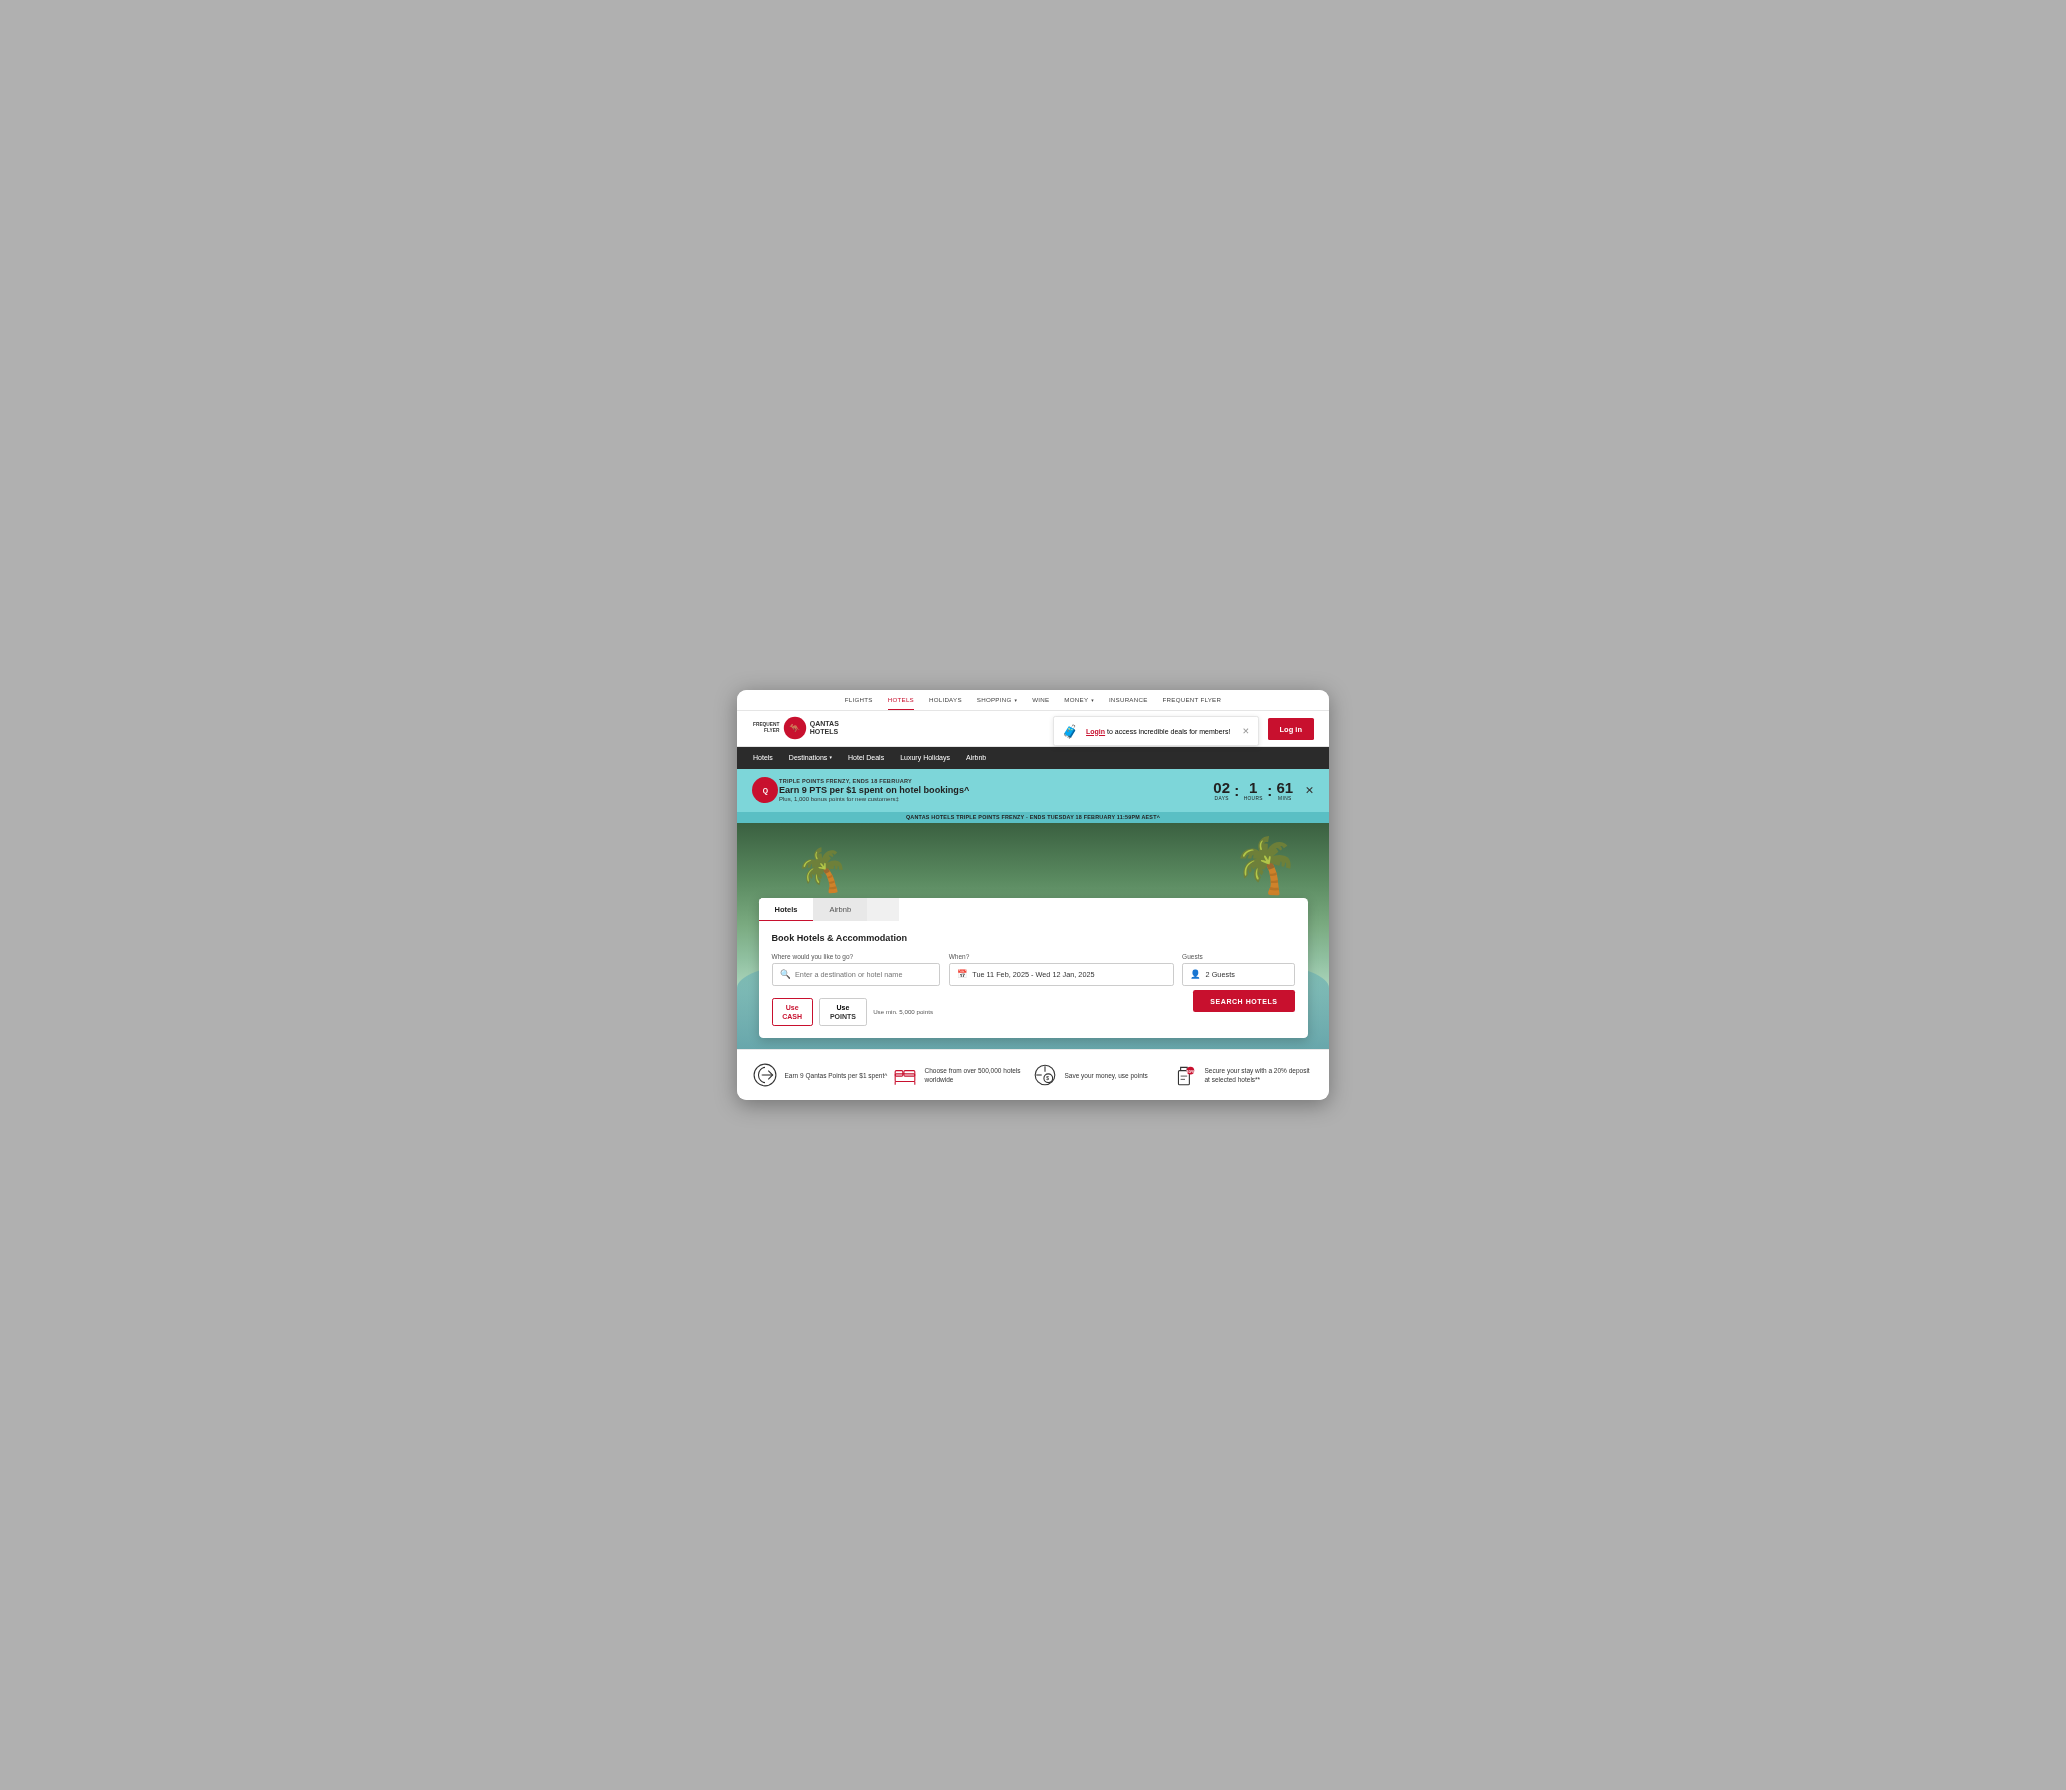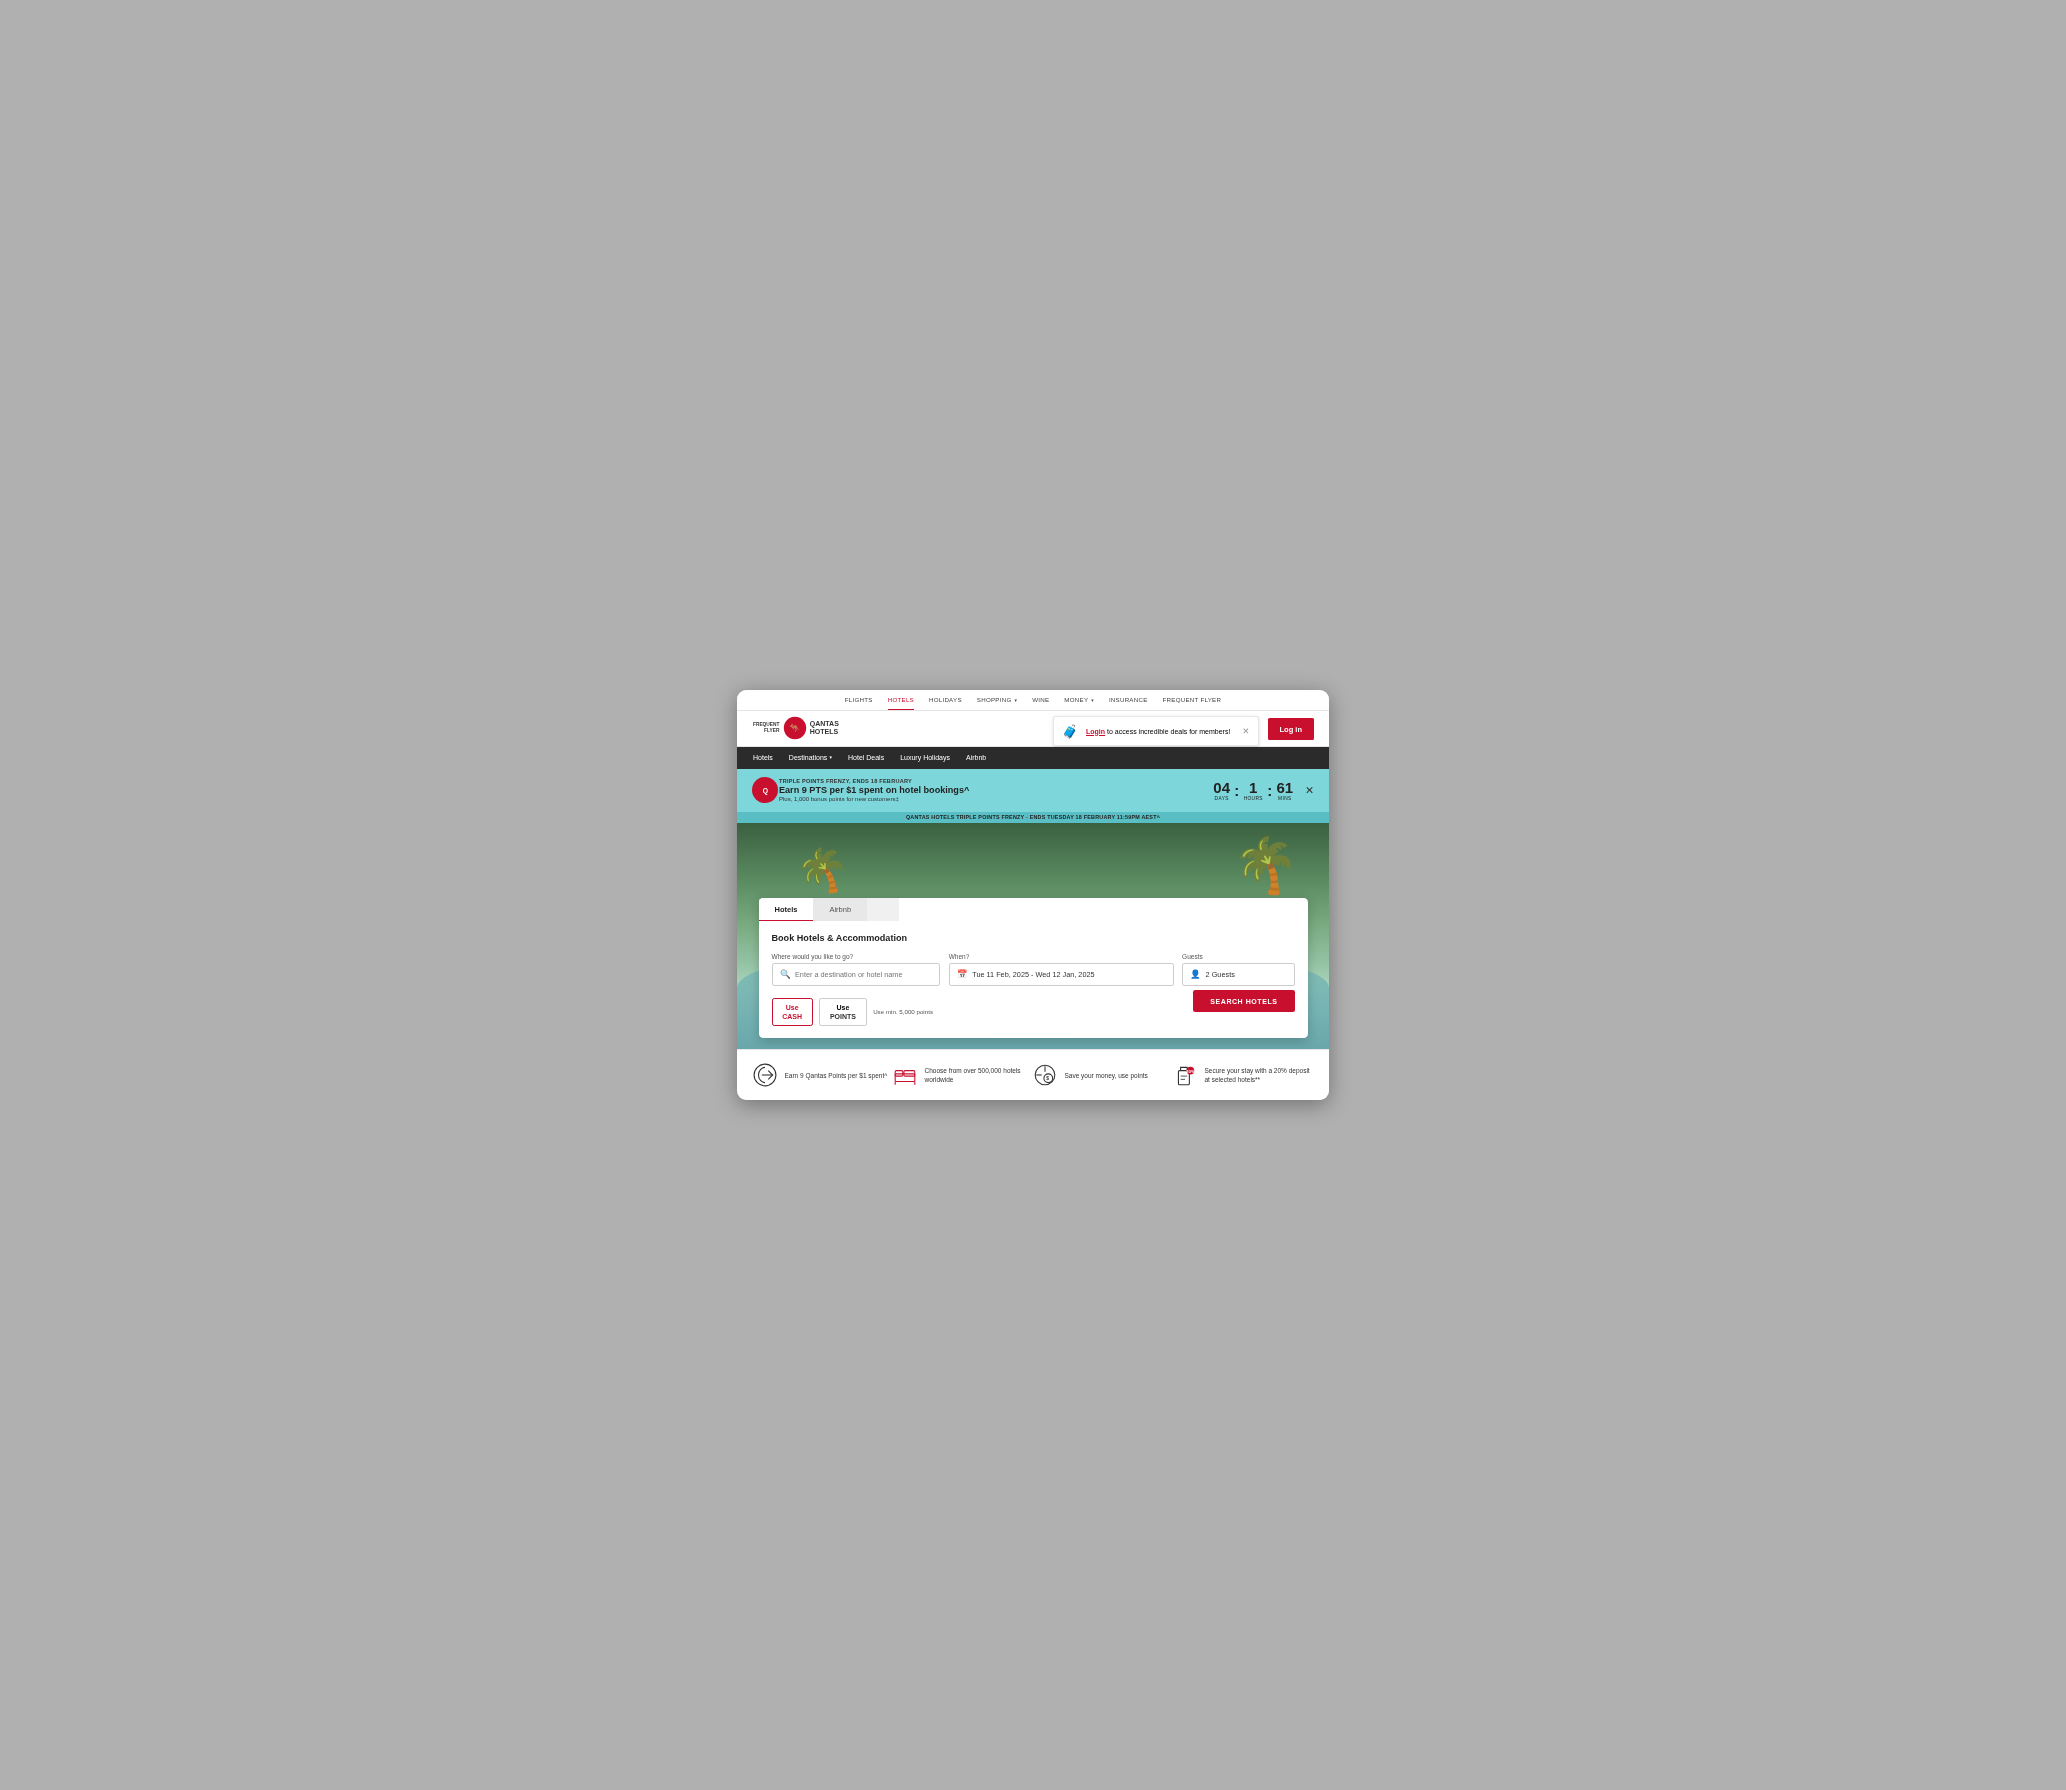--- a/index.html
+++ b/index.html
@@ -484,21 +484,21 @@
         <text x="20" y="26" text-anchor="middle" font-size="16" fill="white" font-weight="bold">Q</text>
       </svg>
     </div>
     <div class="promo-text">
       <h4>TRIPLE POINTS FRENZY, ENDS 18 FEBRUARY</h4>
       <h2>Earn 9 PTS per $1 spent on hotel bookings^</h2>
       <p>Plus, 1,000 bonus points for new customers‡</p>
     </div>
     <div class="promo-countdown">
       <div class="unit">
-        <span>04</span>
+        <span>02</span>
         <small>DAYS</small>
       </div>
       <span class="sep">:</span>
       <div class="unit">
         <span>1</span>
         <small>HOURS</small>
       </div>
       <span class="sep">:</span>
       <div class="unit">
         <span>61</span>

